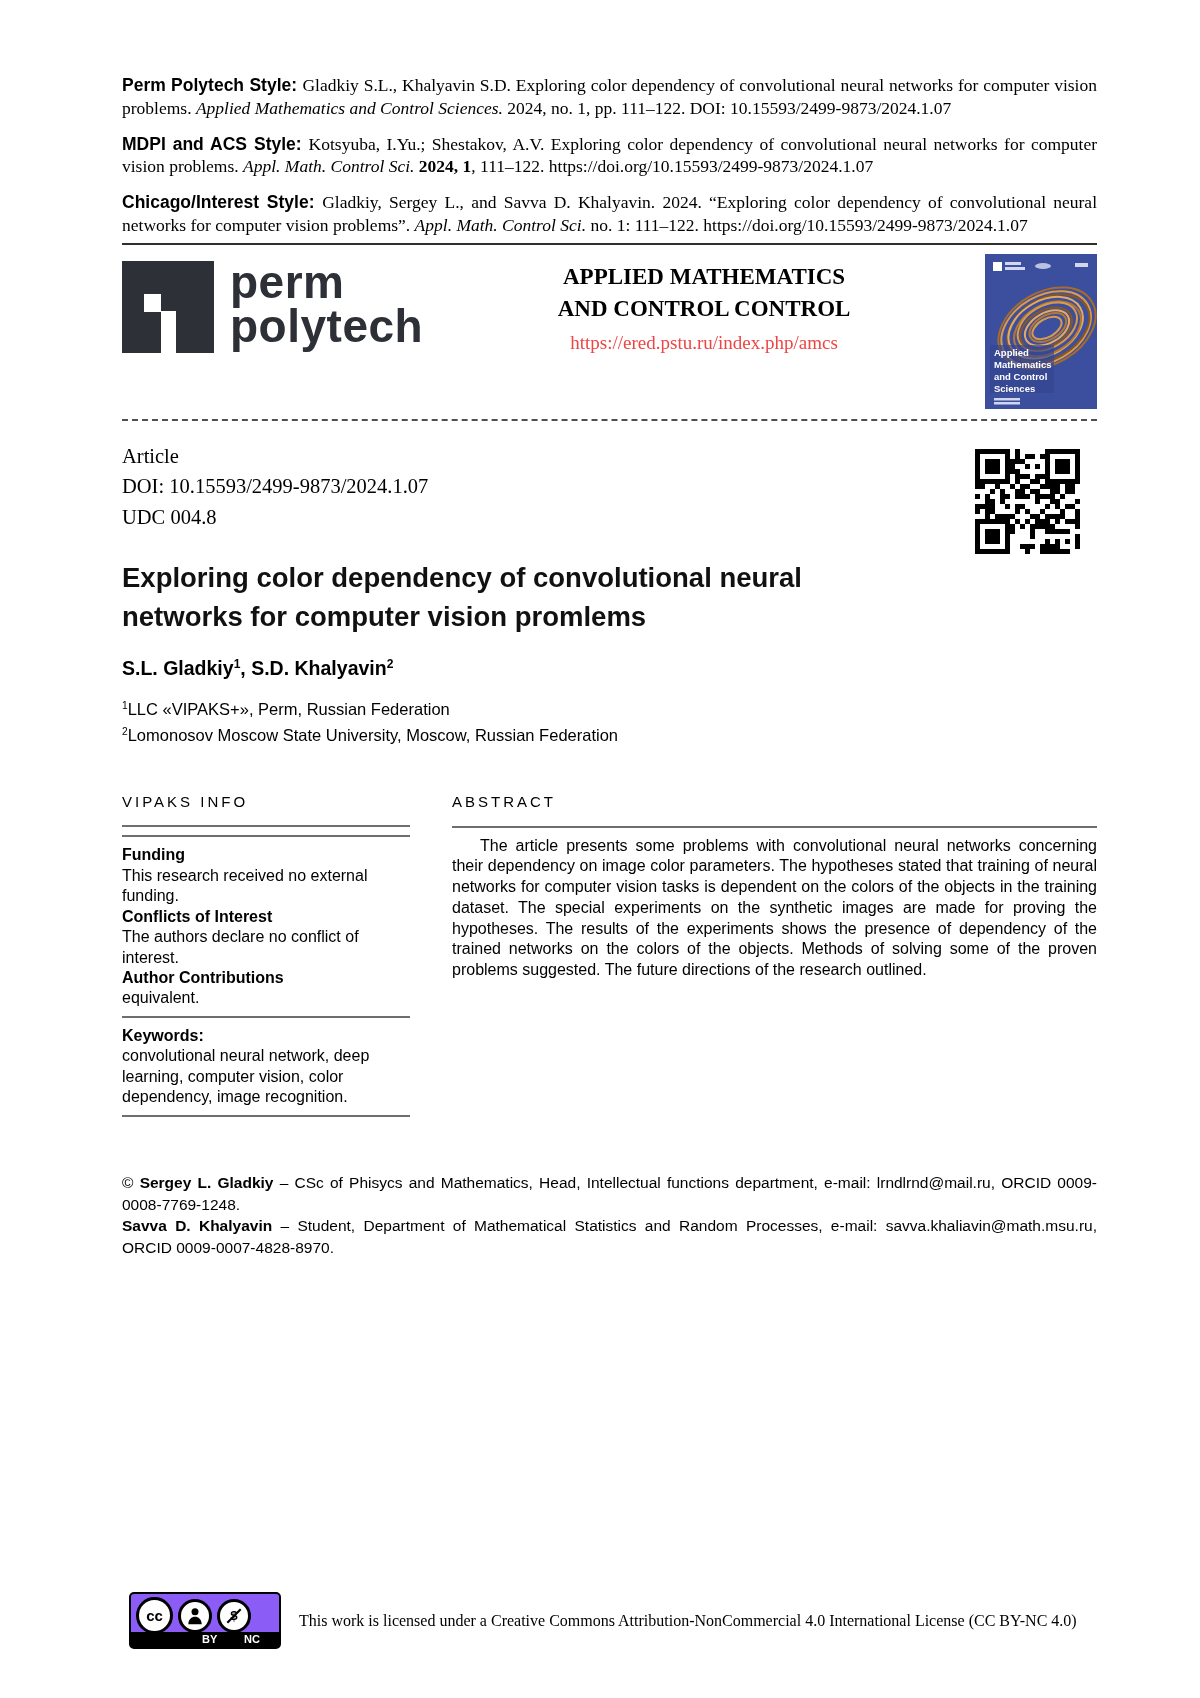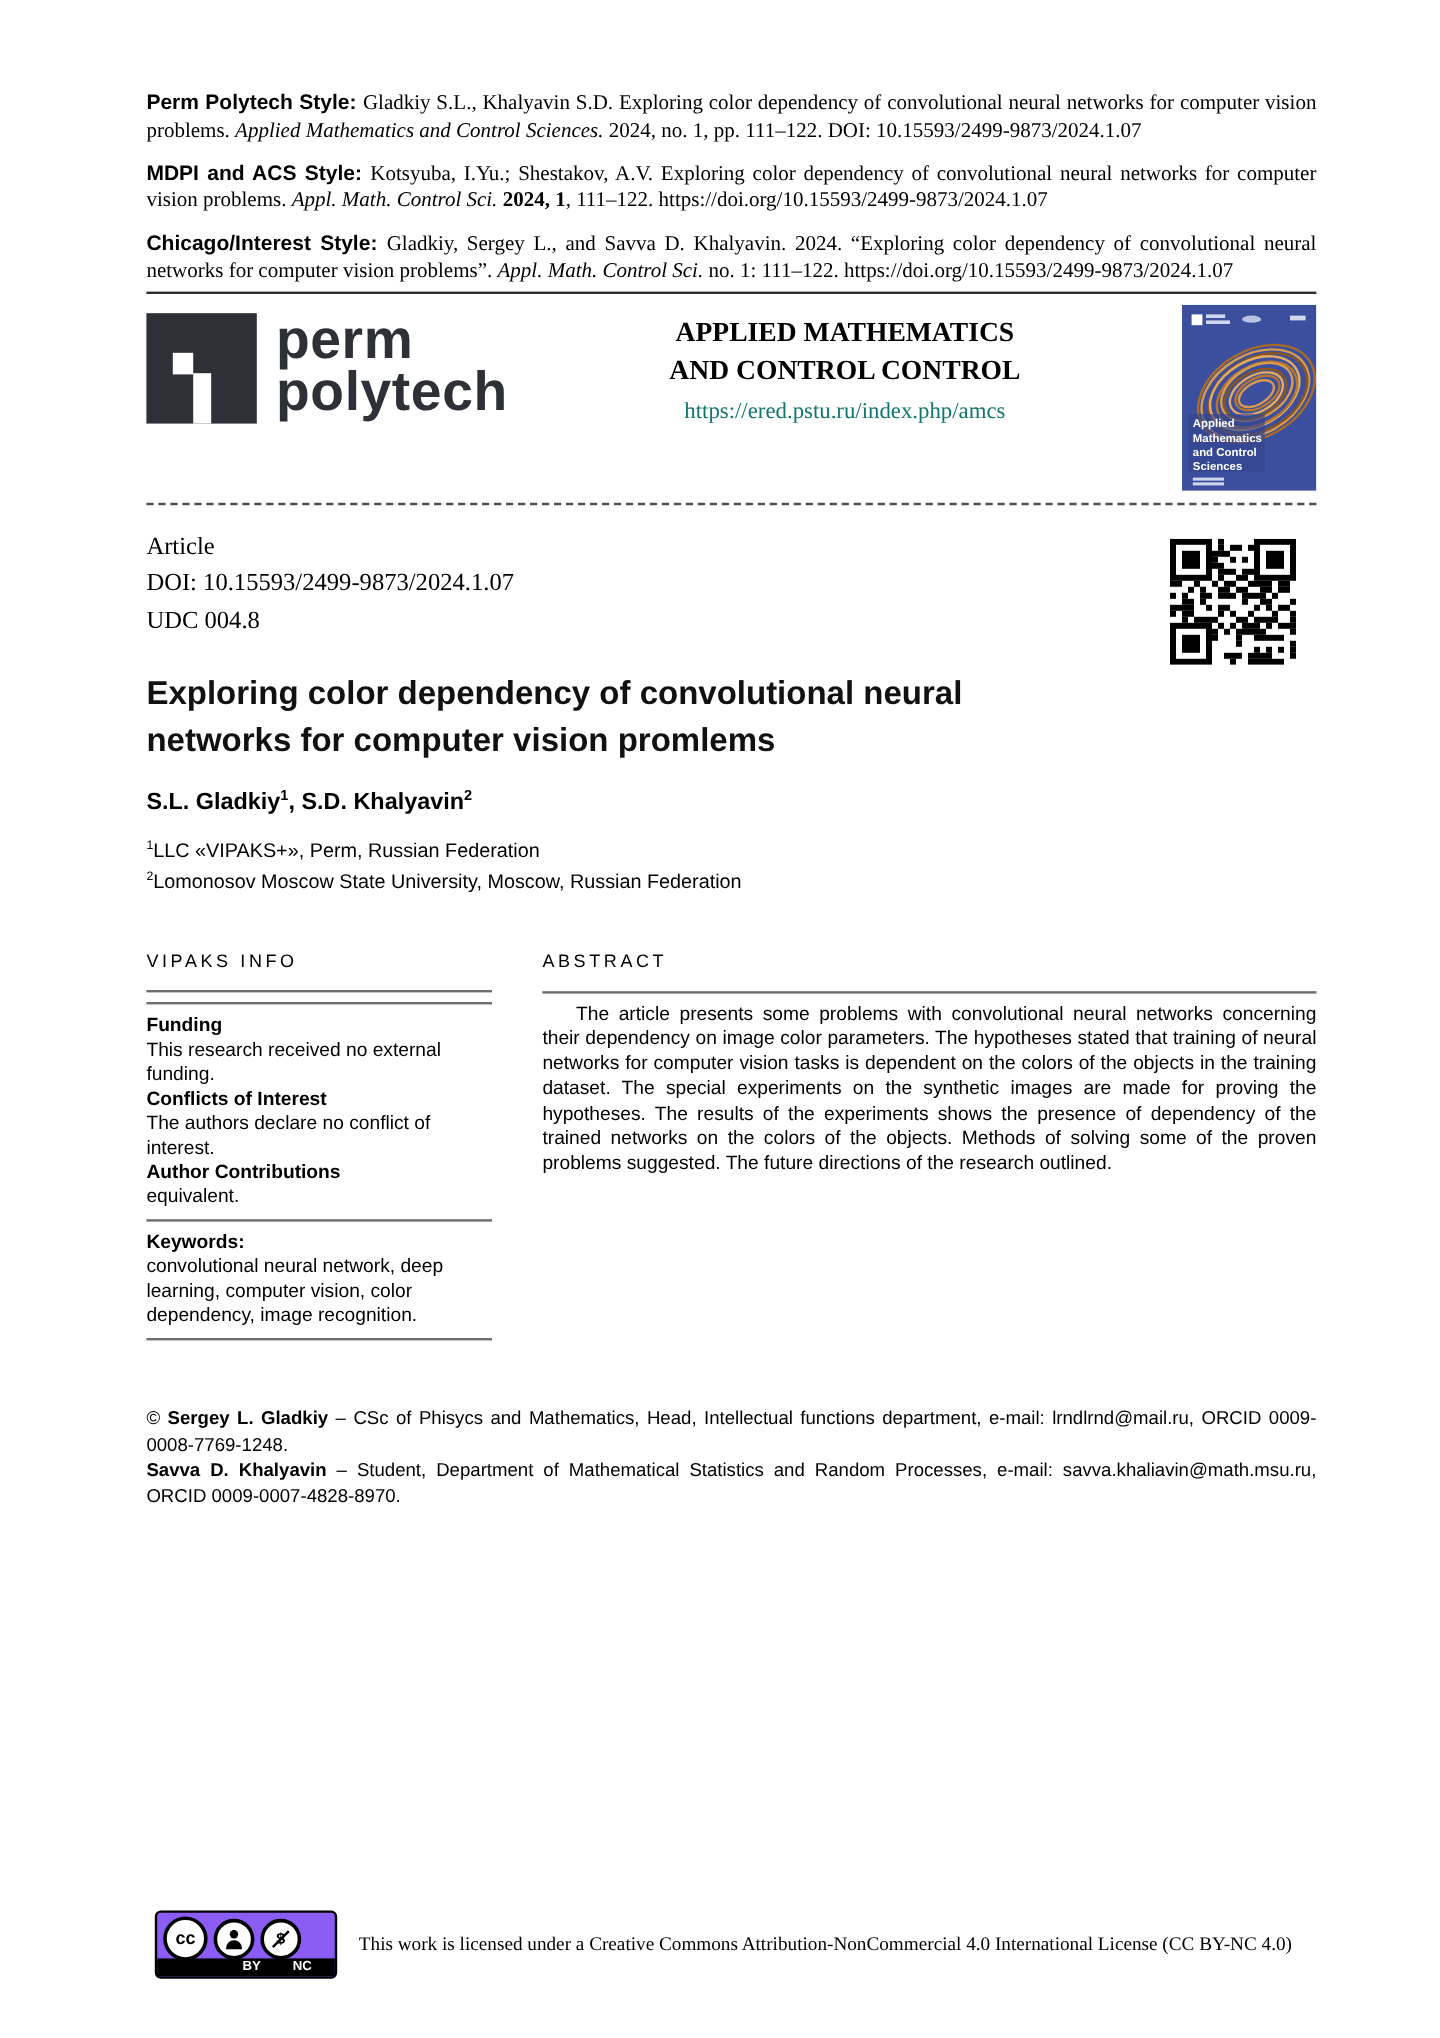--- a/index.html
+++ b/index.html
@@ -20,21 +20,21 @@
   .masthead{position:absolute;left:90px;top:255px;width:975px;height:156px;display:flex;align-items:flex-start;}
   .logo{display:flex;gap:16px;margin-top:6px;}
   .logo-mark{width:92px;height:92px;background:#2d3037;position:relative;flex:0 0 auto;}
   .logo-mark::before{content:"";position:absolute;left:42%;top:54%;width:17%;height:46%;background:#fff;}
   .logo-mark::after{content:"";position:absolute;left:24%;top:36%;width:18%;height:19%;background:#fff;}
   .logo-text{font-family:"Liberation Sans",sans-serif;font-weight:bold;font-size:46px;
              line-height:0.95;color:#2d3037;letter-spacing:0.5px;margin-top:0px;}
   .journal-heading{flex:1;text-align:center;padding-top:6px;}
   .jt{font-weight:bold;font-size:23px;line-height:1.4;}
   .issue{font-weight:bold;font-size:22px;margin-top:3px;}
-  .jurl{font-size:19px;margin-top:7px;color:#0f766e;text-decoration:none;display:inline-block;}
+  .jurl{font-size:19px;margin-top:7px;color:#ef4444;text-decoration:none;display:inline-block;}
   .cover{width:112px;height:155px;flex:0 0 auto;margin-top:-1px;}
   .cover svg{display:block;width:112px;height:155px;}
   .cover text{font-family:"Liberation Sans",sans-serif;font-weight:bold;fill:#ffffff;font-size:9.5px;}
 
   
   .meta{position:absolute;left:90px;top:441px;font-size:20.5px;line-height:1.48;}
   .qr{position:absolute;left:943px;top:449px;width:105px;height:105px;}
 
   
   .title{position:absolute;left:90px;top:558px;width:720px;

